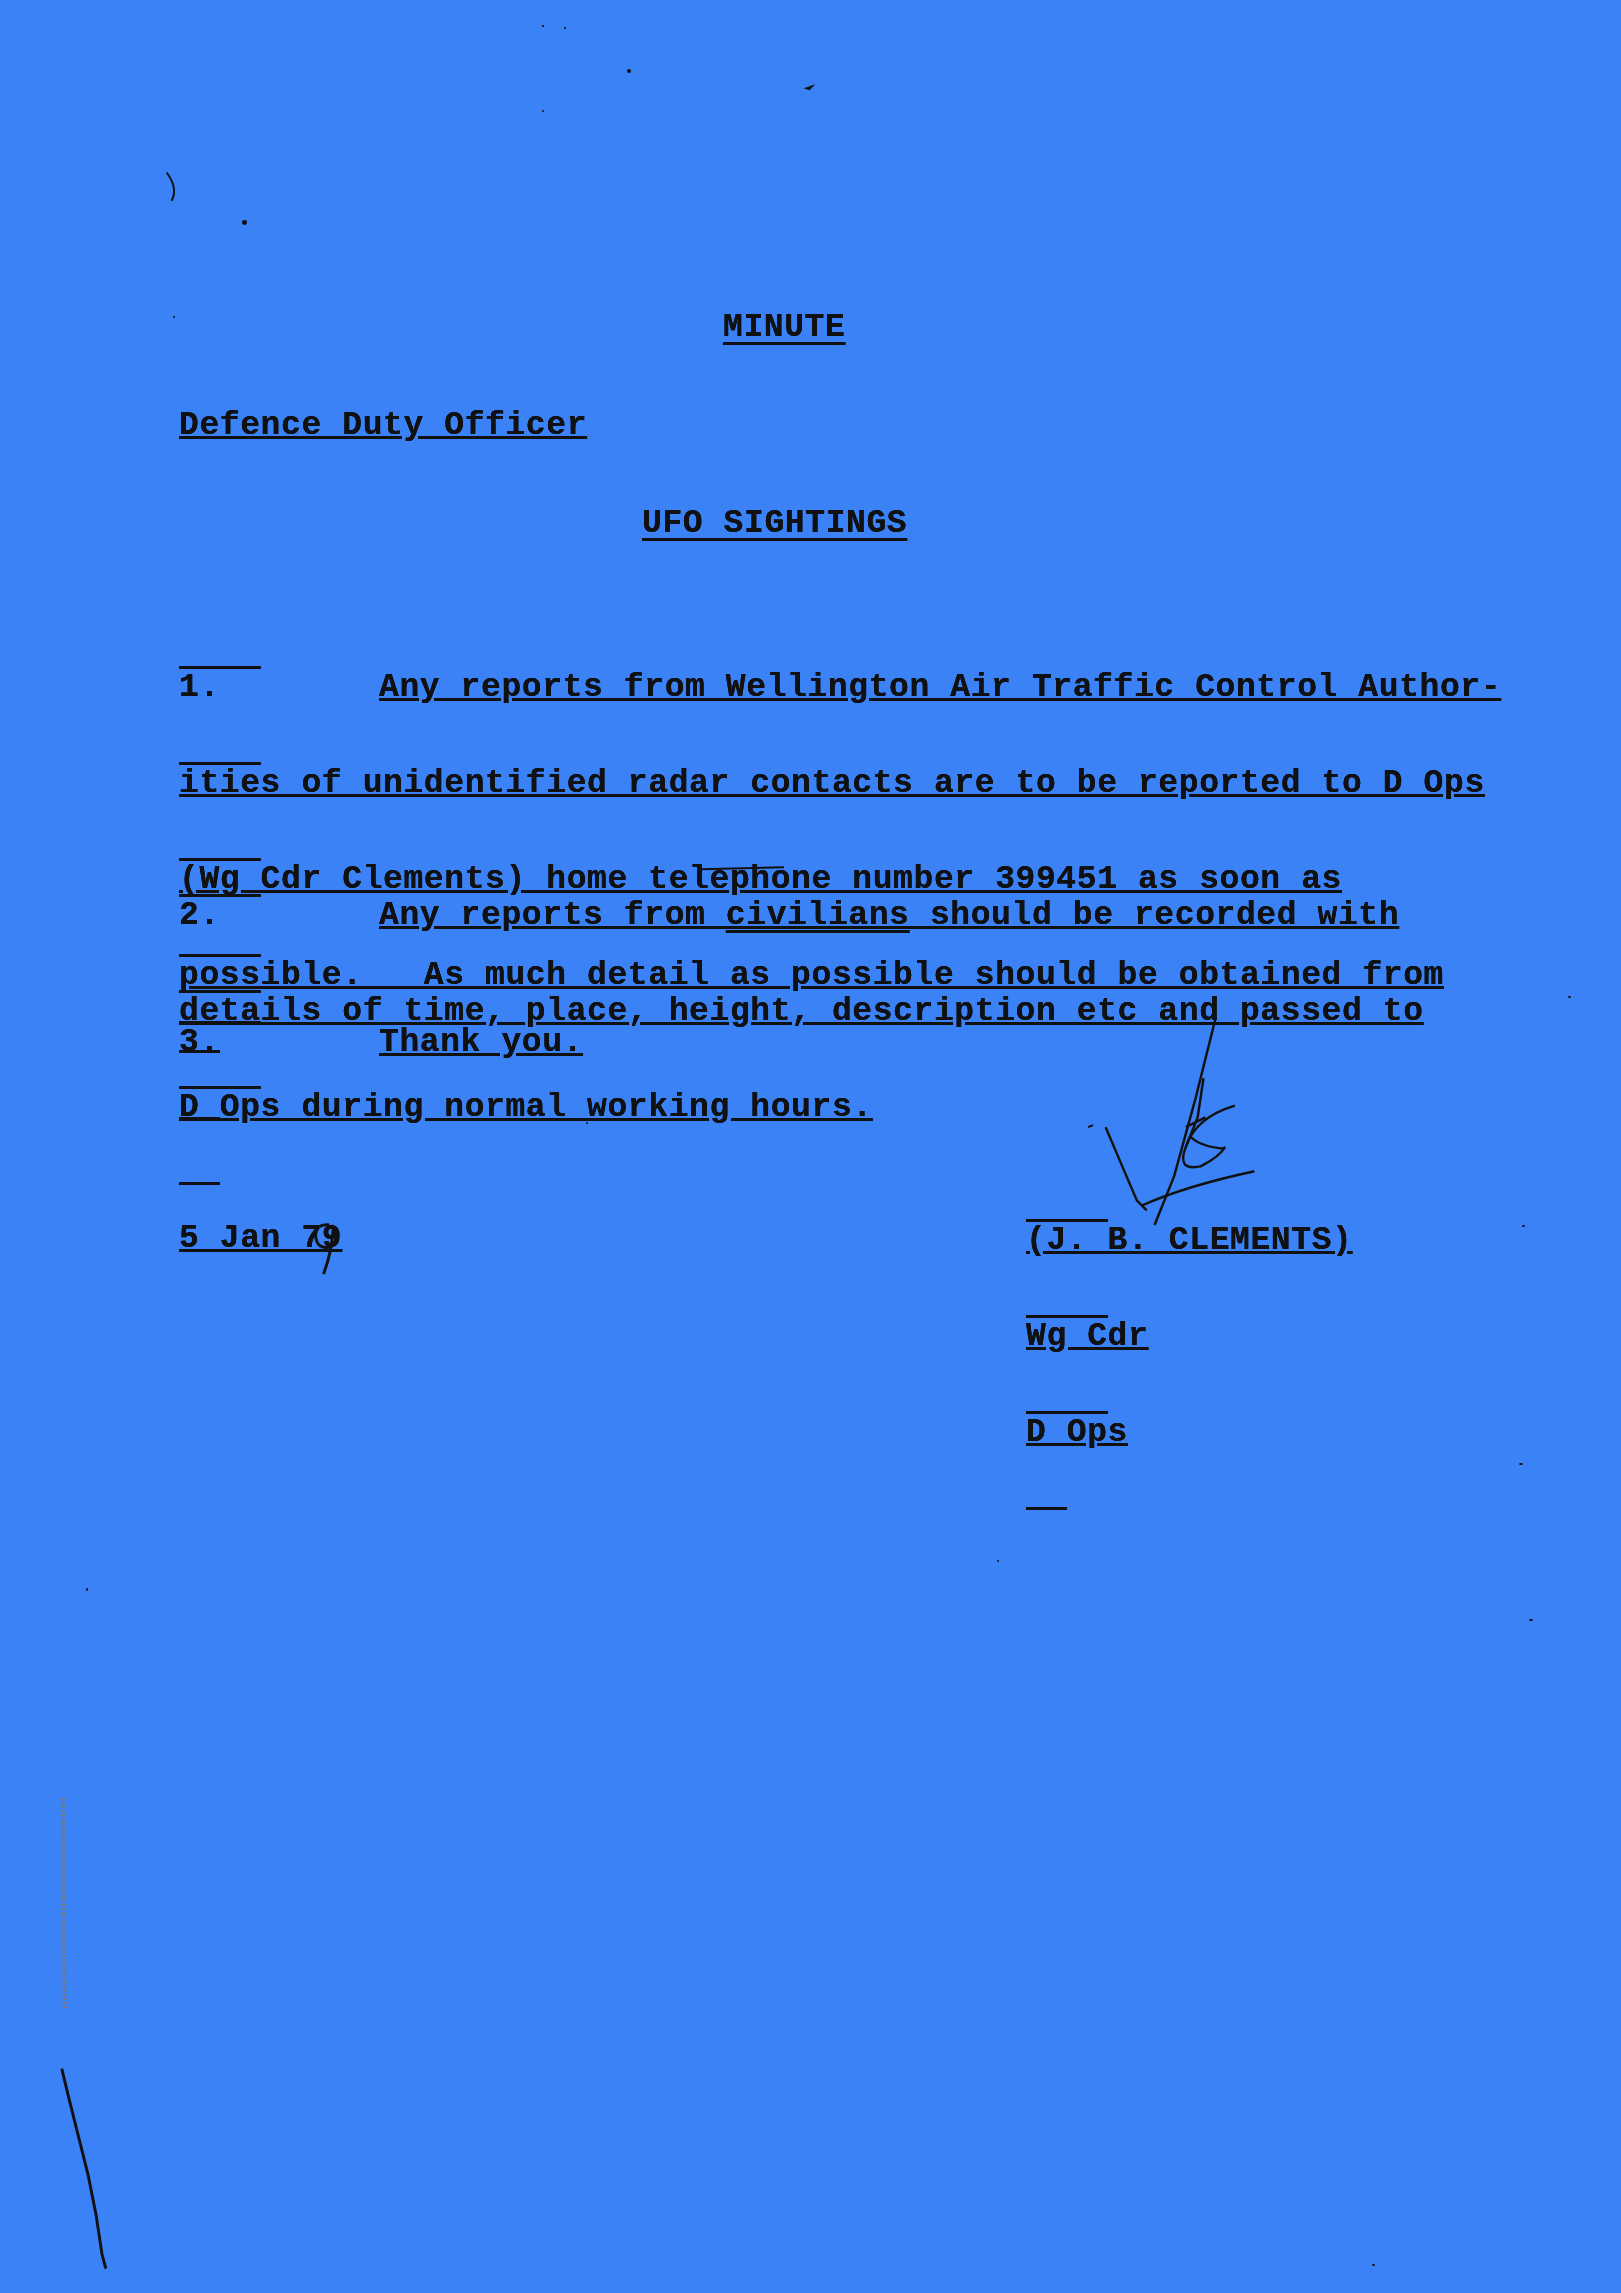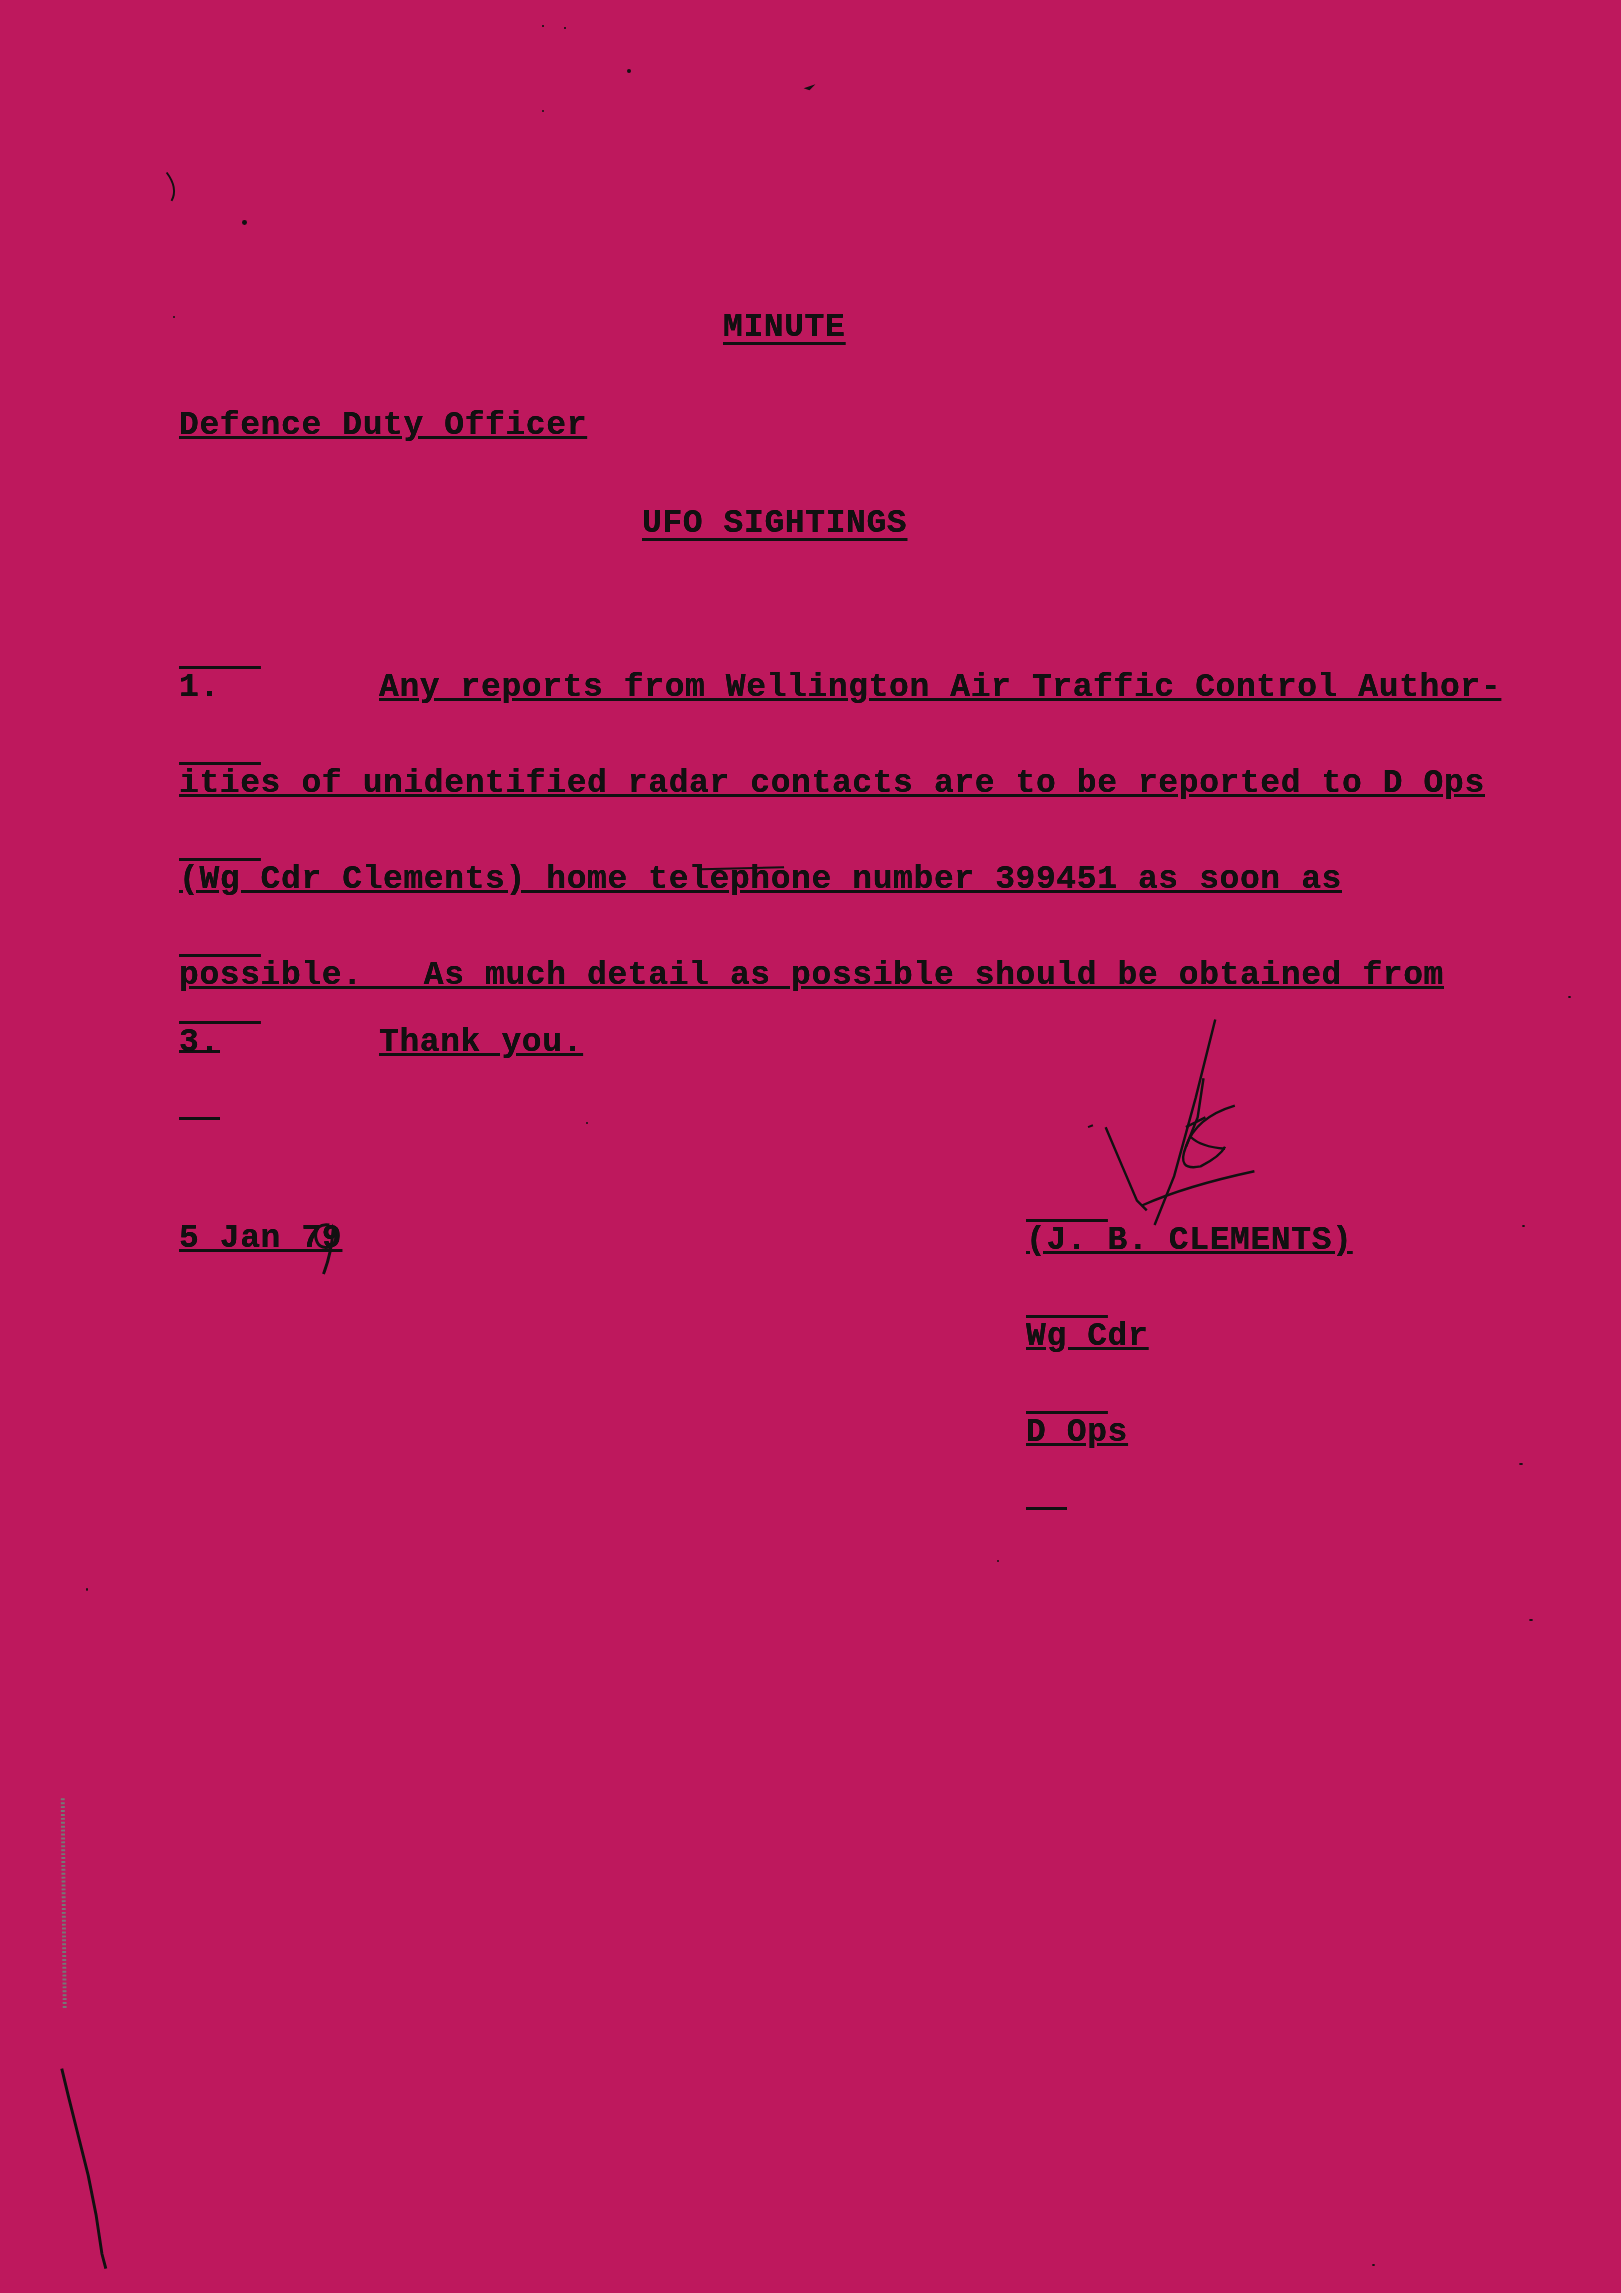--- a/index.html
+++ b/index.html
@@ -1,17 +1,17 @@
 <!DOCTYPE html>
 <html><head>
 <meta charset="utf-8">
 <style>
   html, body { margin: 0; padding: 0; background: #ffffff; }
   body { width: 1621px; height: 2294px; position: relative; overflow: hidden; }
-  .page { position: absolute; left: 0; top: 0; width: 1621px; height: 2294px; background: #be185d; }
+  .page { position: absolute; left: 0; top: 0; width: 1621px; height: 2294px; background: #3b82f6; }
   .tt {
     position: absolute;
     font-family: "Liberation Mono", "DejaVu Sans Mono", monospace;
     font-size: 33px;
     color: #111111;
     white-space: pre;
     letter-spacing: 0.6px;
     line-height: 32px;
     font-weight: 600;
     text-shadow: 0 0 0.6px #000;
@@ -59,20 +59,25 @@
 
   <div class="tt ul" style="left:642px;top:508px;">UFO SIGHTINGS</div>
 
   <div class="tt" style="left:179px;top:608px;">
     <span class="para-line"><span class="num">1.</span><span>Any reports from Wellington Air Traffic Control Author-</span></span>
     <span class="para-line">ities of unidentified radar contacts are to be reported to D Ops</span>
     <span class="para-line">(Wg Cdr Clements) home telephone number 399451 as soon as</span>
     <span class="para-line">possible.   As much detail as possible should be obtained from</span>
   </div>
 
+  <div class="tt" style="left:179px;top:836px;">
+    <span class="para-line"><span class="num">2.</span><span>Any reports from </span><span class="ul">civilians</span><span> should be recorded with</span></span>
+    <span class="para-line">details of time, place, height, description etc and passed to</span>
+    <span class="para-line">D Ops during normal working hours.</span>
+  </div>
 
   <svg class="ink" style="left:0;top:0;" width="1621" height="980" viewBox="0 0 1654 1000">
     <line x1="716" y1="887" x2="800" y2="885" stroke="#111" stroke-width="2"></line>
   </svg>
 
   <div class="tt" style="left:179px;top:963px;">
     <span class="para-line"><span class="num">3.</span><span>Thank you.</span></span>
   </div>
 
   <div class="tt" style="left:1026px;top:1161px;">

